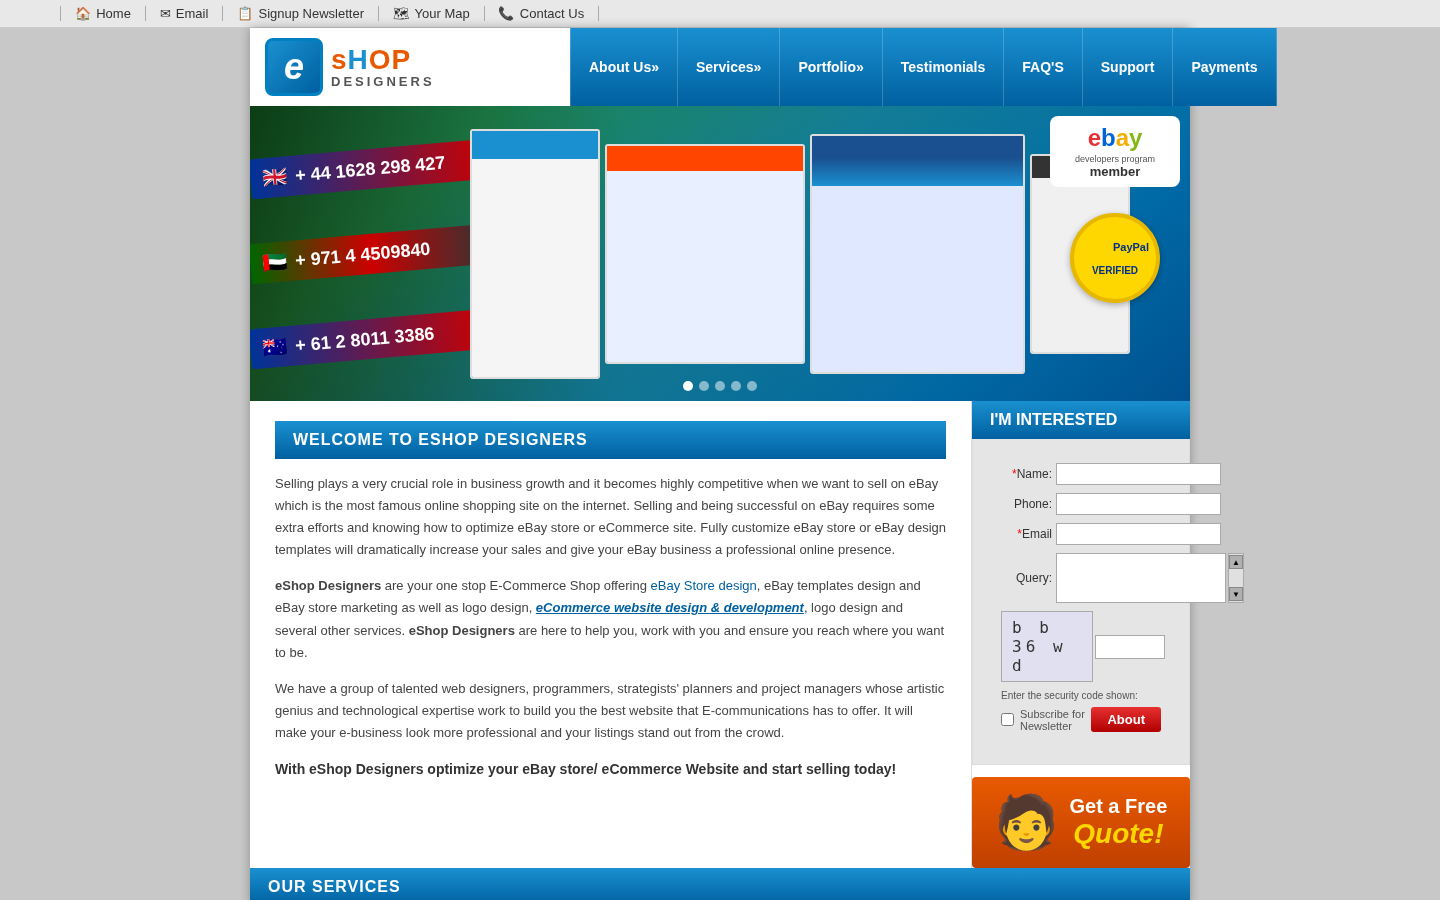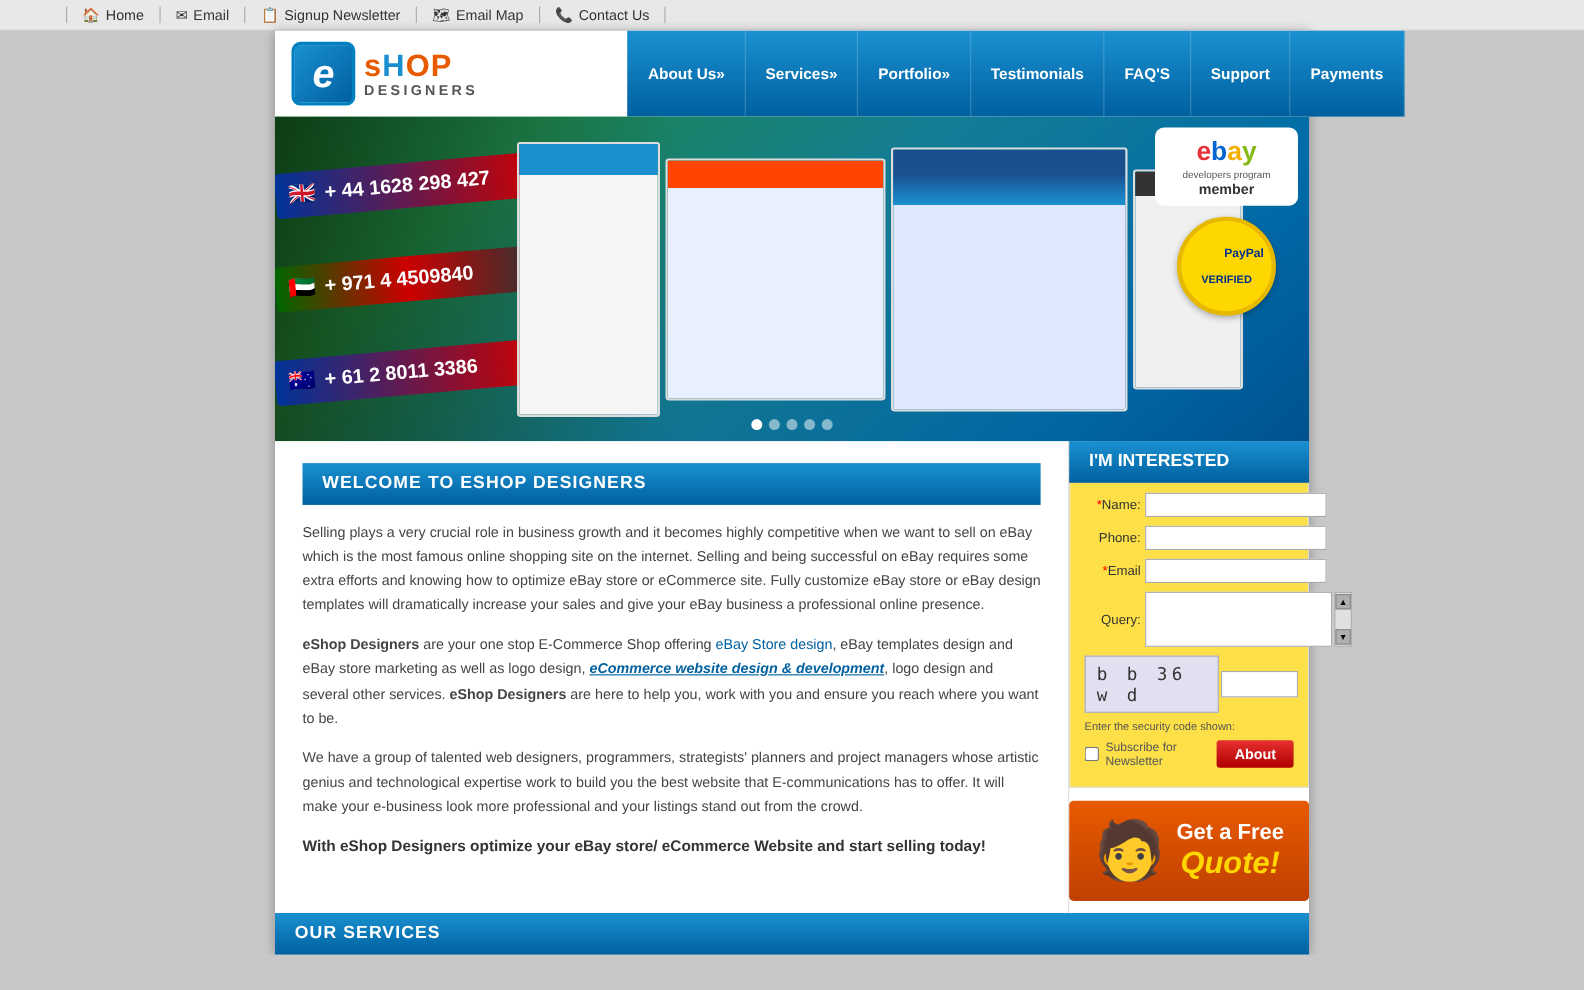--- a/index.html
+++ b/index.html
@@ -191,21 +191,21 @@
       height: 100%;
       background: linear-gradient(to bottom, #003399 25px, #e8f0ff 25px);
     }
 
     .hero-sidebar {
       position: absolute;
       right: 10px;
       top: 10px;
       display: flex;
       flex-direction: column;
-      gap: 10px;
+      gap: 26px;
       align-items: center;
     }
     .ebay-badge {
       background: white;
       border-radius: 8px;
       padding: 8px 12px;
       text-align: center;
       width: 130px;
     }
     .ebay-e { color: #e53238; }
@@ -288,22 +288,22 @@
 
     
     .interested-header {
       background: linear-gradient(to bottom, #1a90d0, #0060a0);
       color: white;
       font-size: 16px;
       font-weight: bold;
       padding: 10px 18px;
     }
     .interested-form {
-      padding: 9px;
-      background: #fde047;
+      padding: 24px;
+      background: #e5e5e5;
       border: 1px solid #ddd;
       border-top: none;
     }
     .form-row {
       display: flex;
       align-items: center;
       margin-bottom: 8px;
       gap: 4px;
     }
     .form-label {
@@ -438,21 +438,21 @@
     <a class="top-link-item">
       <span>✉</span>
       <span>Email</span>
     </a>
     <a class="top-link-item">
       <span>📋</span>
       <span>Signup Newsletter</span>
     </a>
     <a class="top-link-item">
       <span>🗺</span>
-      <span>Email Map</span>
+      <span>Your Map</span>
     </a>
     <a class="top-link-item">
       <span>📞</span>
       <span>Contact Us</span>
     </a>
   </div>
 </div>
 
 <div class="main-wrapper">
 

